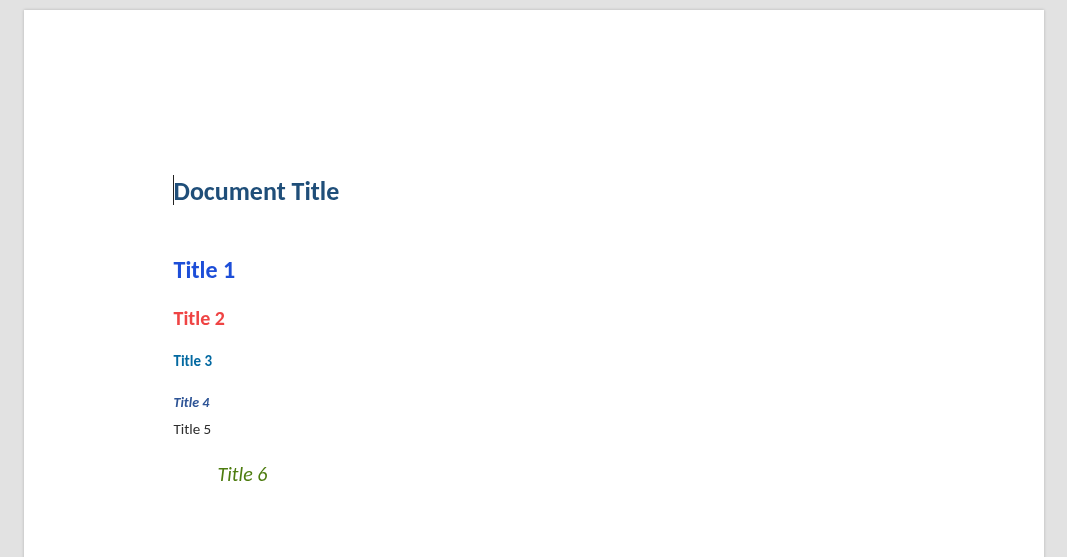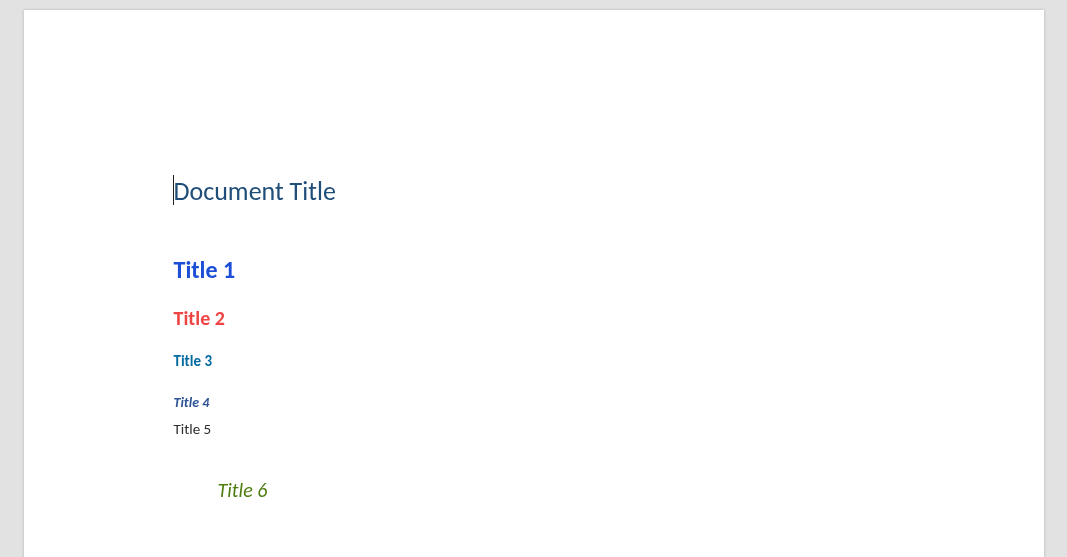--- a/index.html
+++ b/index.html
@@ -22,21 +22,21 @@
       margin-top: 10px;
       box-shadow: 0 0 3px rgba(0,0,0,0.2);
       padding-top: 165px;
       padding-left: 150px;
       padding-right: 100px;
       height: 700px;
     }
     .doc-title {
       color: #1f4e79;
       font-size: 26px;
-      font-weight: 400;
+      font-weight: 700;
       margin-bottom: 48px;
       position: relative;
     }
     .cursor {
       position: absolute;
       left: -1px;
       top: 0;
       width: 1px;
       height: 30px;
       background-color: #222;
@@ -63,21 +63,21 @@
       color: #2e5496;
       font-size: 14px;
       font-weight: 700;
       font-style: italic;
       margin-bottom: 9px;
     }
     .h5 {
       color: #2e2e2e;
       font-size: 15px;
       font-weight: 400;
-      margin-bottom: 40px;
+      margin-bottom: 24px;
     }
     .h6 {
       color: #4d7c0f;
       font-size: 20px;
       font-weight: 400;
       font-style: italic;
       margin-left: 44px;
     }
   </style>
 </head>

